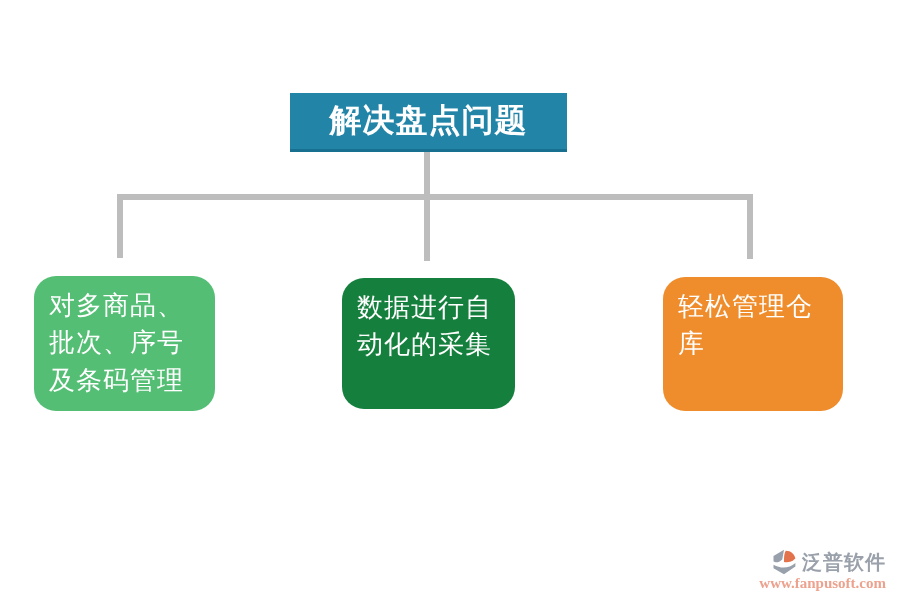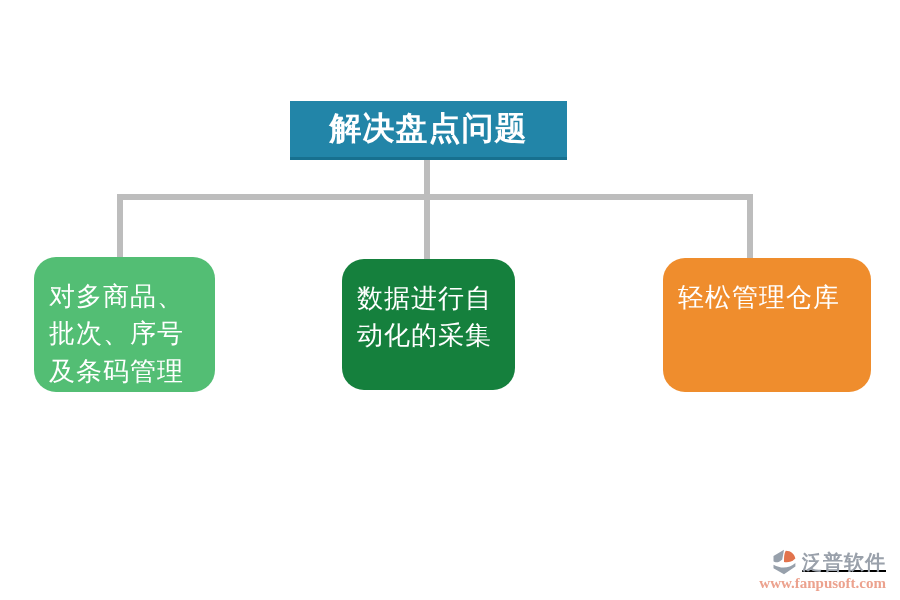--- a/index.html
+++ b/index.html
@@ -4,47 +4,47 @@
 <style>
   html,body{margin:0;padding:0;background:#ffffff;}
   .canvas{
     position:relative;width:900px;height:600px;background:#ffffff;
     overflow:hidden;font-family:"Liberation Sans","DejaVu Sans",sans-serif;
   }
   
   .title-box{
     position:absolute;left:290px;top:93px;width:277px;height:59px;
     background:#2285A8;border-bottom:3px solid #17708F;box-sizing:border-box;
-    display:flex;align-items:center;justify-content:center;margin-top:8px;
+    display:flex;align-items:center;justify-content:center;
   }
   .title-box .t{
     color:#ffffff;font-size:32px;font-weight:bold;letter-spacing:1px;white-space:nowrap;
   }
   
   .line{position:absolute;background:#BDBDBD;}
   .line-title-stem{left:424px;top:152px;width:6px;height:46px;}
   .line-horizontal{left:117px;top:194px;width:636px;height:6px;}
   .line-left-stem{left:117px;top:198px;width:6px;height:60px;}
   .line-mid-stem{left:424px;top:198px;width:6px;height:63px;}
   .line-right-stem{left:747px;top:198px;width:6px;height:61px;}
   
   .node{
     position:absolute;border-radius:22px;box-sizing:border-box;
     color:#ffffff;font-size:26px;line-height:1.44;font-weight:400;
-    padding:21px 14px 0 15px;letter-spacing:1px;
+    padding:11px 14px 0 15px;letter-spacing:1px;margin-top:19px;
   }
   .node-1{left:34px;top:257px;width:181px;height:135px;}
   .node-2{left:342px;top:259px;width:173px;height:131px;}
-  .node-3{left:663px;top:258px;width:208px;height:134px;}
+  .node-3{left:663px;top:258px;width:180px;height:134px;}
   
   .watermark{
     position:absolute;right:14px;bottom:8px;
     display:flex;flex-direction:column;align-items:flex-end;
   }
-  .wm-row{display:flex;align-items:flex-end;gap:4px;text-decoration:underline;}
+  .wm-row{display:flex;align-items:flex-end;gap:4px;}
   .wm-brand{
     color:#9AA1AB;font-size:20px;font-weight:bold;letter-spacing:1px;white-space:nowrap;
   }
   .wm-url{
     color:#ECA28E;font-size:15px;font-weight:bold;margin-top:-1px;
     font-family:"Liberation Serif","DejaVu Serif",serif;white-space:nowrap;
   }
   .wm-icon{width:28px;height:28px;flex:0 0 auto;}
 </style>
 </head>

